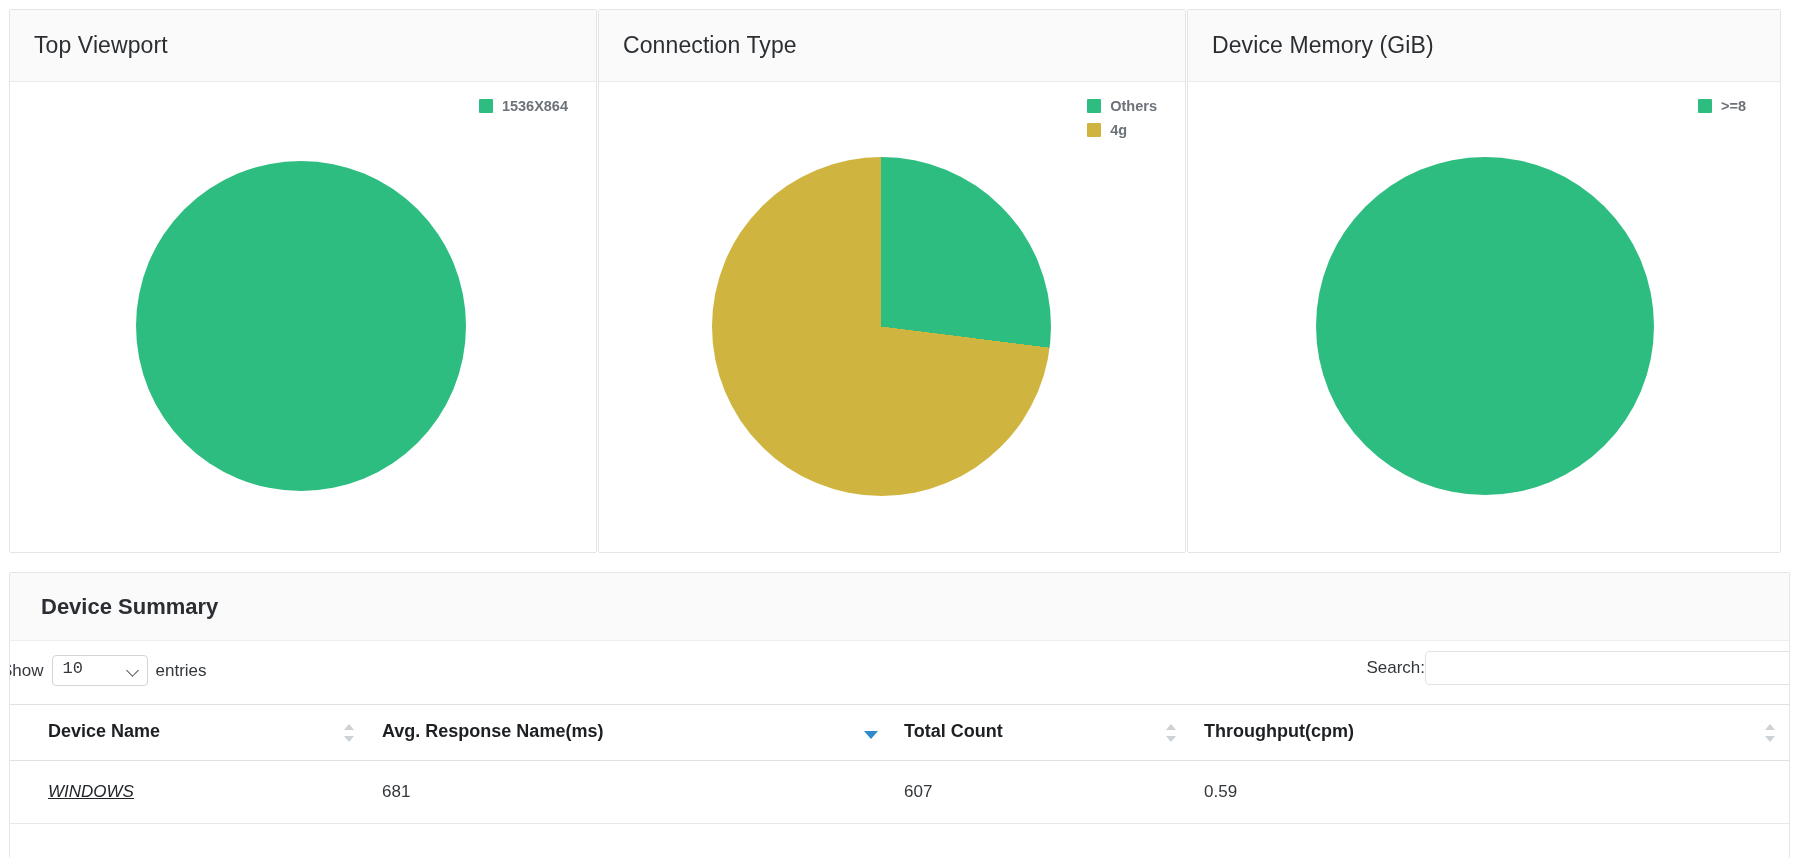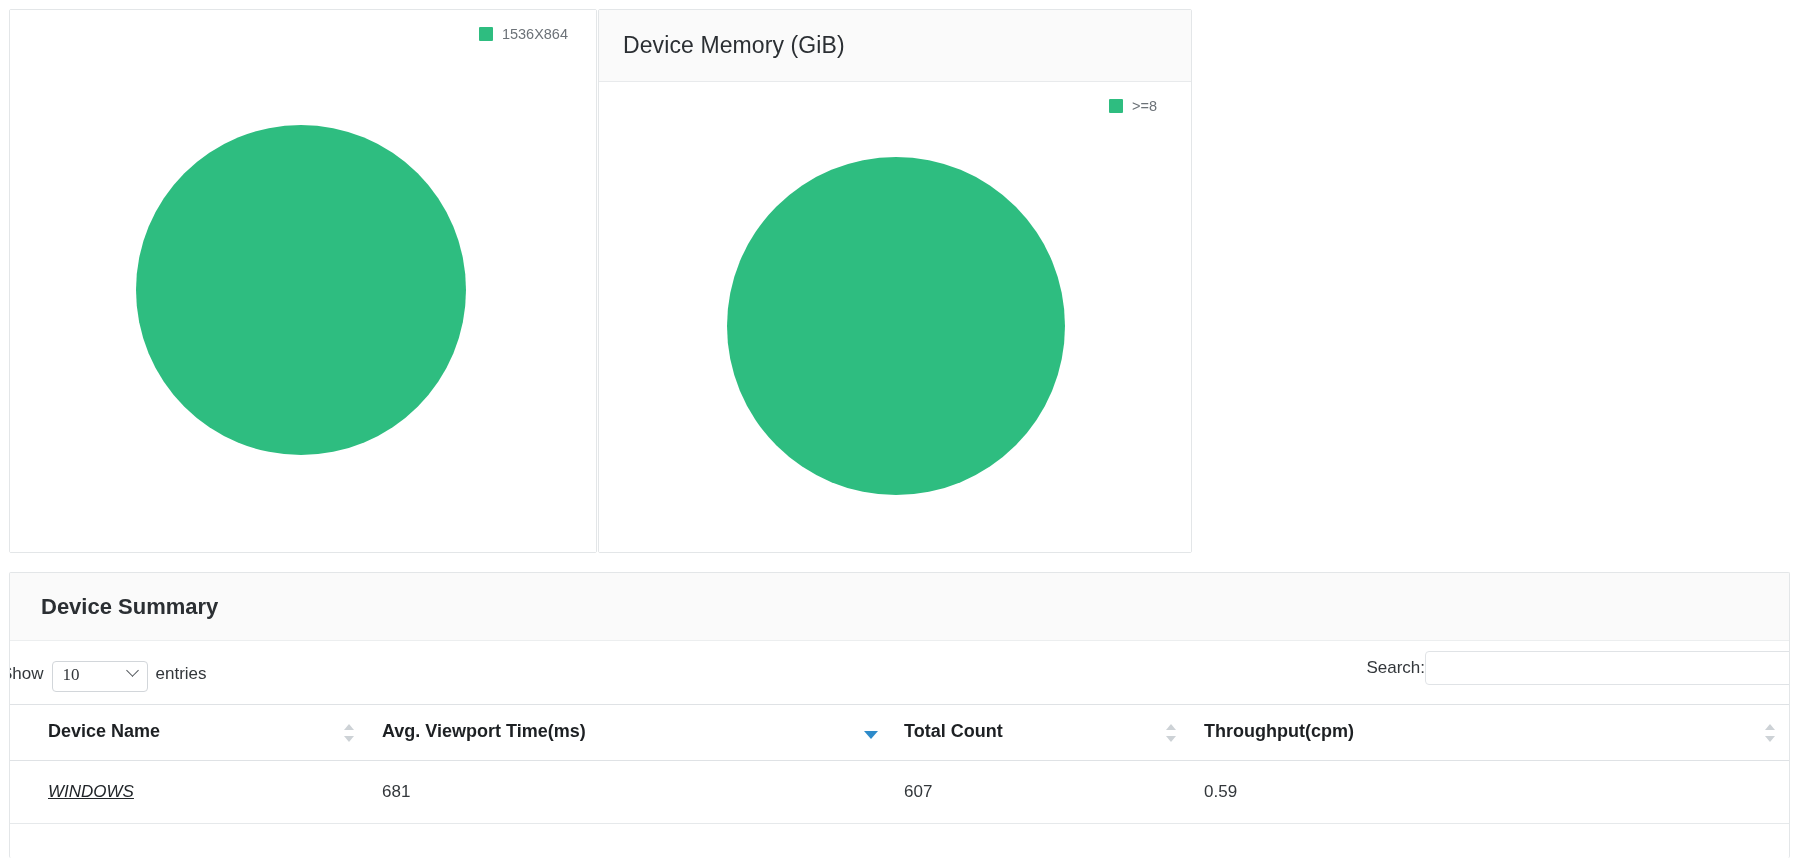--- a/index.html
+++ b/index.html
@@ -47,20 +47,21 @@
     color: #2b2f33;
     font-weight: 400;
     letter-spacing: .1px;
   }
 
   .card-body {
     flex: 1 1 auto;
     position: relative;
     background: #fff;
     overflow: hidden;
+    font-weight: bold;
   }
 
   
   .legend {
     position: absolute;
     top: 16px;
     right: 28px;
     display: flex;
     flex-direction: column;
     gap: 8px;
@@ -133,31 +134,30 @@
     top: 14px;
     display: flex;
     align-items: center;
     gap: 8px;
     font-size: 17px;
     color: #33373b;
   }
   .dt-select {
     appearance: none;
     -webkit-appearance: none;
-    font-family: Liberation Serif, serif;
+    font-family: Liberation Mono, monospace;
     font-size: 17px;
     color: #33373b;
     padding: 4px 30px 8px 10px;
     border: 1px solid #d2d6da;
     border-radius: 4px;
     background-color: #fff;
     height: 31px;
     width: 96px;
     line-height: 1;
-    margin-top: 6px;
   }
   .select-wrap { position: relative; display: inline-block; }
   .select-chev {
     position: absolute;
     right: 11px; top: 11px;
     width: 9px; height: 9px;
     border-left: 1.6px solid #50555a;
     border-bottom: 1.6px solid #50555a;
     transform: rotate(-45deg);
     pointer-events: none;
@@ -257,33 +257,56 @@
   }
 </style>
 </head>
 <body>
 
 <div class="page">
 
   <div class="cards-row">
 
     <div class="card c1">
+      <div class="card-header">
+        <span class="card-title">Top Viewport</span>
+      </div>
       <div class="card-body">
         <div class="legend">
           <div class="legend-item">
             <span class="legend-swatch" style="background:#2ebd80"></span>
             <span class="legend-label">1536X864</span>
           </div>
         </div>
         <div class="pie-wrap">
           <span class="pie p1" style="background:#2ebd80"></span>
         </div>
       </div>
     </div>
 
+    <div class="card c2">
+      <div class="card-header">
+        <span class="card-title">Connection Type</span>
+      </div>
+      <div class="card-body">
+        <div class="legend">
+          <div class="legend-item">
+            <span class="legend-swatch" style="background:#2ebd80"></span>
+            <span class="legend-label">Others</span>
+          </div>
+          <div class="legend-item">
+            <span class="legend-swatch" style="background:#cfb53f"></span>
+            <span class="legend-label">4g</span>
+          </div>
+        </div>
+        <div class="pie-wrap">
+          <span class="pie p2" id="pie-connection" style="background: conic-gradient(rgb(46, 189, 128) 0deg, rgb(46, 189, 128) 97.2deg, rgb(207, 181, 63) 97.2deg, rgb(207, 181, 63) 360deg); box-shadow: rgb(255, 255, 255) 0px 0px 0px 0px inset;"></span>
+        </div>
+      </div>
+    </div>
 
     <div class="card c3">
       <div class="card-header">
         <span class="card-title">Device Memory (GiB)</span>
       </div>
       <div class="card-body">
         <div class="legend wide">
           <div class="legend-item">
             <span class="legend-swatch" style="background:#2ebd80"></span>
             <span class="legend-label">&gt;=8</span>
@@ -328,21 +351,21 @@
       <thead>
         <tr>
           <th>
             <span>Device Name</span>
             <span class="sort-ind">
                 <span class="up"></span>
                 <span class="down"></span>
               </span>
           </th>
           <th>
-            <span>Avg. Viewport Time(ms)</span>
+            <span>Avg. Response Name(ms)</span>
             <span class="sort-ind desc-active">
                 <span class="down"></span>
               </span>
           </th>
           <th>
             <span>Total Count</span>
             <span class="sort-ind">
                 <span class="up"></span>
                 <span class="down"></span>
               </span>

